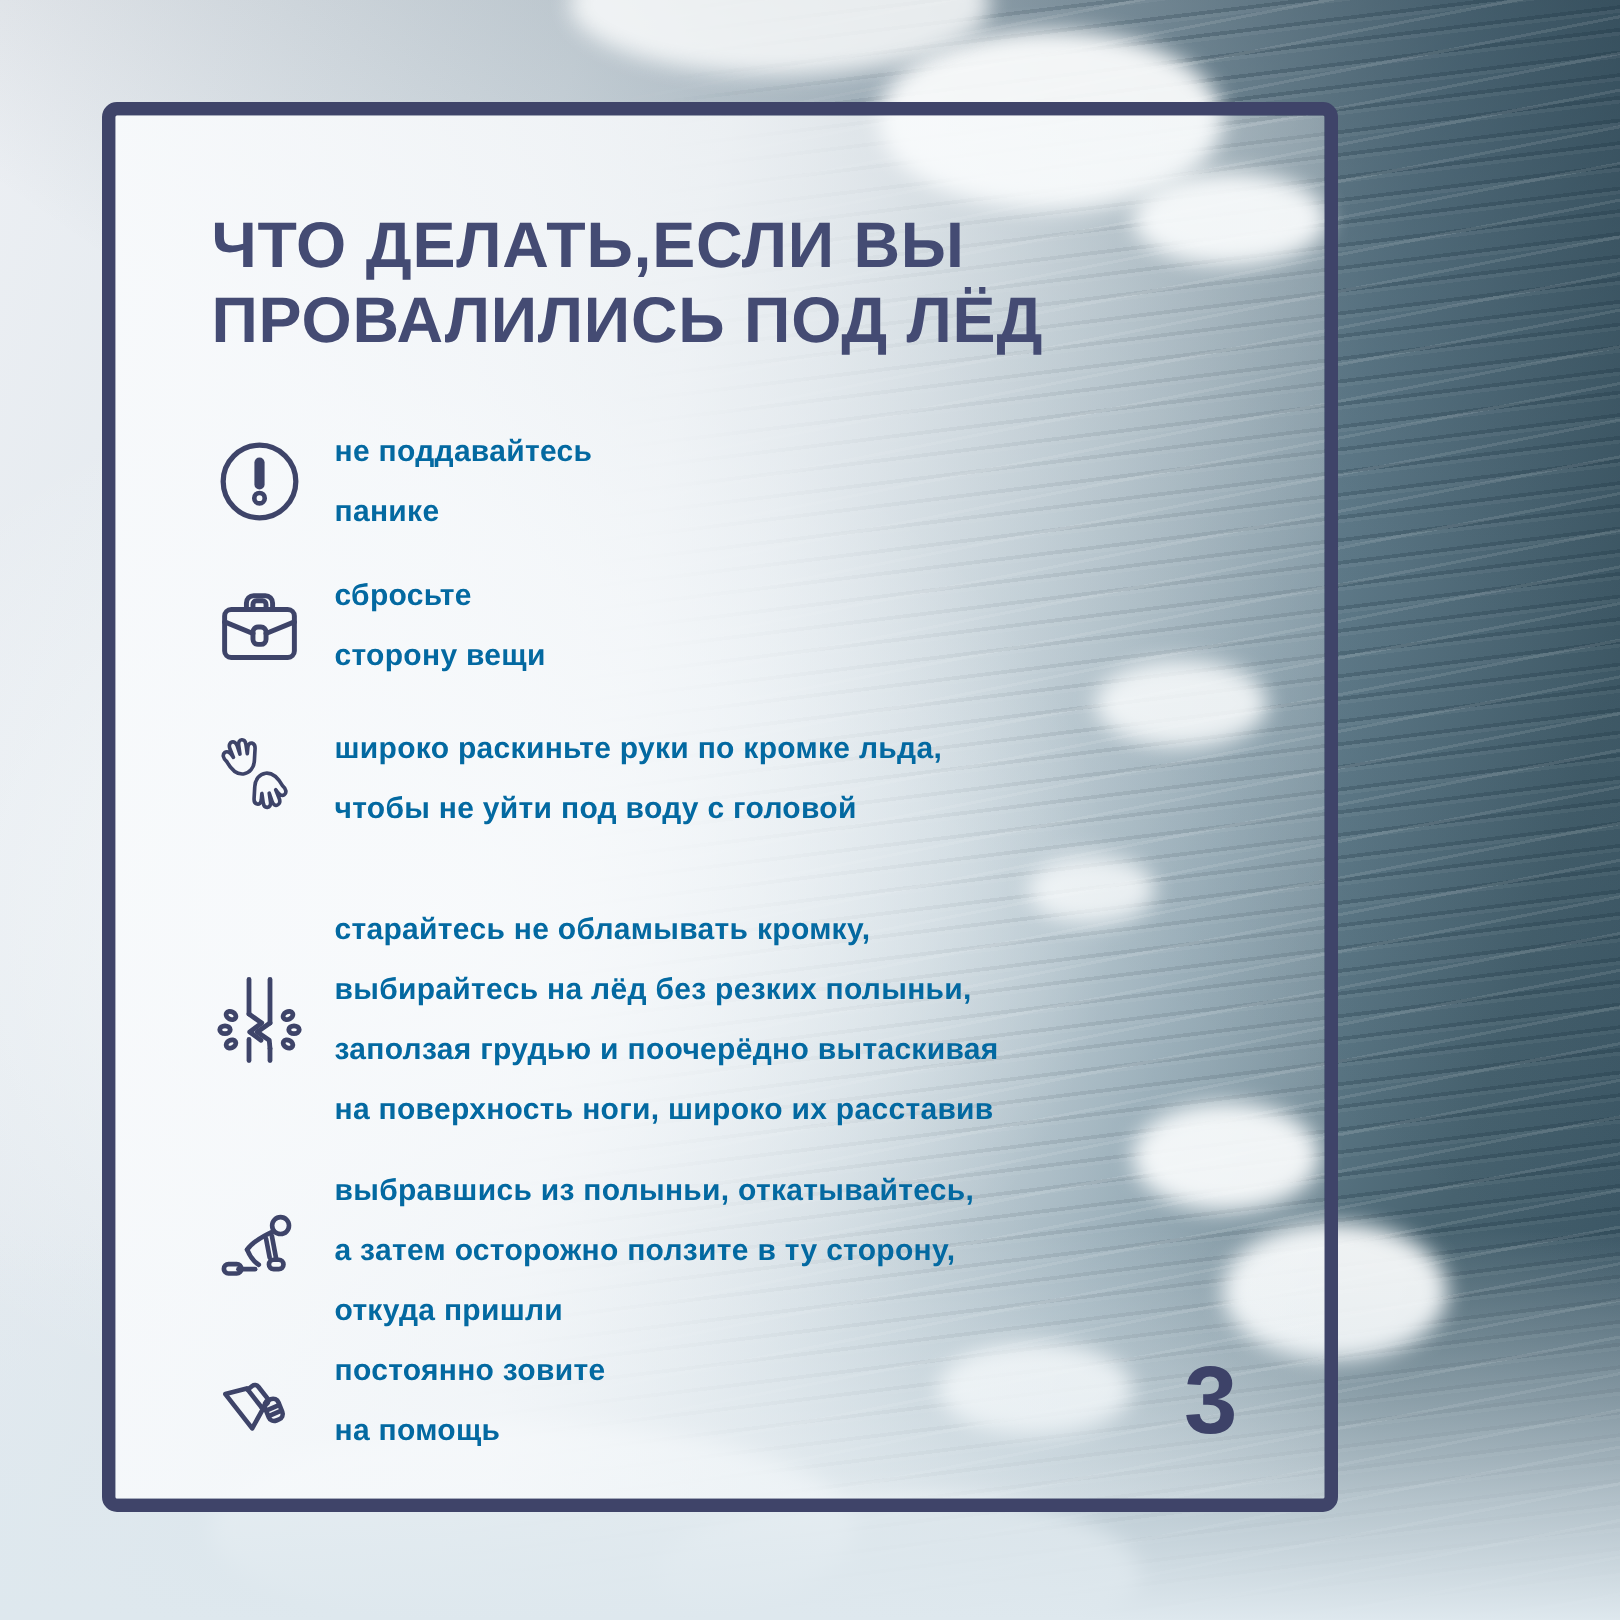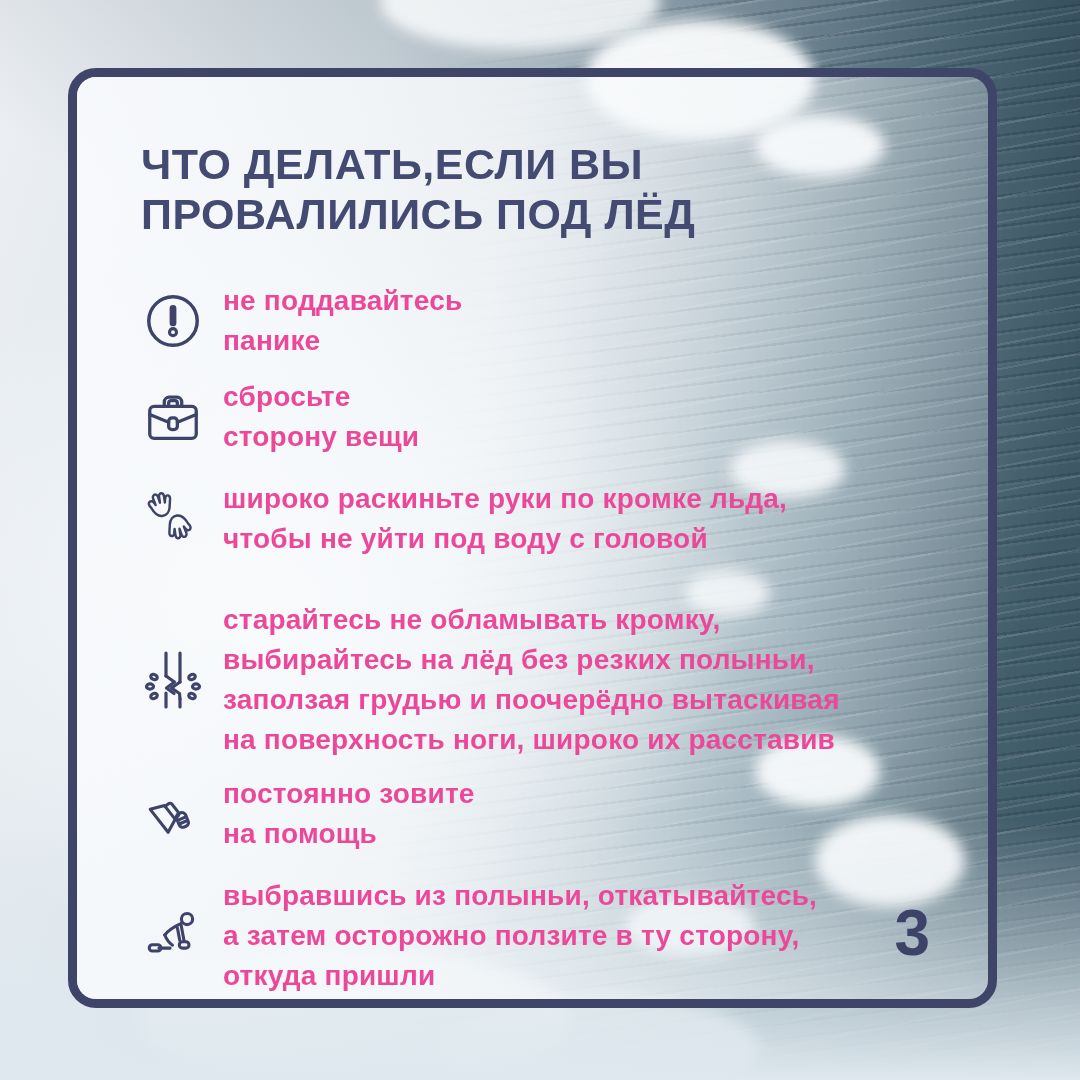--- a/index.html
+++ b/index.html
@@ -22,31 +22,31 @@
   .chunk.c3{left:380px;top:-45px;width:280px;height:95px;opacity:.8;}
   .chunk.c4{left:730px;top:440px;width:115px;height:58px;opacity:.85;}
   .chunk.c5{left:685px;top:570px;width:85px;height:46px;opacity:.8;}
   .chunk.c6{left:755px;top:735px;width:125px;height:72px;}
   .chunk.c7{left:815px;top:815px;width:150px;height:92px;}
   .chunk.c8{left:625px;top:895px;width:130px;height:62px;opacity:.85;}
   .chunk.c9{left:140px;top:950px;width:430px;height:140px;opacity:.75;}
   .chunk.c10{left:440px;top:995px;width:320px;height:110px;opacity:.7;}
 
   
-  .card{position:absolute;left:68px;top:68px;width:929px;height:940px;border:9px solid #3f4469;border-radius:28px;box-sizing:border-box;overflow:hidden;}
+  .card{position:absolute;left:68px;top:68px;width:824px;height:940px;border:9px solid #3f4469;border-radius:10px;box-sizing:border-box;overflow:hidden;}
   .card-overlay{position:absolute;inset:0;background:linear-gradient(100deg,rgba(248,250,252,0.92) 0%,rgba(248,250,252,0.82) 42%,rgba(245,249,251,0.48) 70%,rgba(240,246,249,0.16) 100%);}
   .card-content{position:relative;padding:62px 40px 0 64px;height:100%;box-sizing:border-box;}
 
   .title{font-size:43px;line-height:50px;font-weight:bold;color:#444b73;letter-spacing:.5px;white-space:pre-line;margin:0;}
 
   .items{margin-top:42px;}
   .item{display:flex;align-items:center;gap:18px;}
   .item .icon-box{flex:0 0 64px;width:64px;display:flex;align-items:center;justify-content:center;}
   .item .icon-box svg{display:block;}
-  .item-text{font-size:28px;line-height:40px;font-weight:bold;color:#ec4899;letter-spacing:.2px;white-space:pre-line;}
+  .item-text{font-size:20px;line-height:40px;font-weight:bold;color:#0369a1;letter-spacing:.2px;white-space:pre-line;}
   .m1{margin-bottom:16px;} .m2{margin-bottom:22px;} .m3{margin-bottom:41px;} .m4{margin-bottom:14px;} .m5{margin-bottom:22px;}
 
   .page-number{position:absolute;right:58px;bottom:34px;font-size:64px;font-weight:bold;color:#3d4268;line-height:1;}
 </style>
 </head>
 <body>
 
 <div id="canvas">
 
   <div class="bg-layer bg-base"></div>
@@ -133,53 +133,53 @@
               <ellipse cx="55" cy="38.5" rx="3.5" ry="2.6"></ellipse>
               <ellipse cx="51" cy="48" rx="3.4" ry="2.5" transform="rotate(28 51 48)"></ellipse>
             </svg>
           </span>
           <div class="item-text">старайтесь не обламывать кромку,
 выбирайтесь на лёд без резких полыньи,
 заползая грудью и поочерёдно вытаскивая
 на поверхность ноги, широко их расставив</div>
         </div>
 
-        <div class="item m5">
-          <span class="icon-box">
-            <svg width="62" height="62" viewBox="0 0 64 64" fill="none" stroke="#3e4469" stroke-width="3.2" stroke-linecap="round" stroke-linejoin="round">
-              <g transform="rotate(-38 30 32) translate(6 2)">
-                <path d="M10 13 L10 43 L24 37 L24 19 Z"></path>
-                <path d="M24 20 h4 a3 3 0 0 1 3 3 v10 a3 3 0 0 1 -3 3 h-4"></path>
-                <rect x="24.5" y="34.5" width="10" height="15" rx="4" transform="rotate(16 29.5 42)"></rect>
-                <path d="M26 39.5 l7.5 2"></path>
-                <path d="M25 43.5 l7.5 2"></path>
-              </g>
-            </svg>
-          </span>
-          <div class="item-text">постоянно зовите
-на помощь</div>
-        </div>
-
         <div class="item">
           <span class="icon-box">
             <svg width="62" height="62" viewBox="0 0 64 64" fill="none" stroke="#3e4469" stroke-width="3.2" stroke-linecap="round" stroke-linejoin="round">
               <circle cx="46.5" cy="14.5" r="5.8"></circle>
               <path d="M41.5 18.5 C34 22 27 26 23.5 31"></path>
               <path d="M40.5 21.5 L43.5 37.5"></path>
               <path d="M36.5 23.5 L39 36.5"></path>
               <rect x="38.5" y="38" width="10" height="6.5" rx="3.2"></rect>
               <path d="M23.5 31 C25.5 36 28.5 39.5 31.5 41.5"></path>
               <path d="M29 44.5 L17.5 44.5"></path>
               <rect x="7.5" y="41" width="12" height="6.5" rx="3.2"></rect>
             </svg>
           </span>
           <div class="item-text">выбравшись из полыньи, откатывайтесь,
 а затем осторожно ползите в ту сторону,
 откуда пришли</div>
         </div>
 
+        <div class="item m5">
+          <span class="icon-box">
+            <svg width="62" height="62" viewBox="0 0 64 64" fill="none" stroke="#3e4469" stroke-width="3.2" stroke-linecap="round" stroke-linejoin="round">
+              <g transform="rotate(-38 30 32) translate(6 2)">
+                <path d="M10 13 L10 43 L24 37 L24 19 Z"></path>
+                <path d="M24 20 h4 a3 3 0 0 1 3 3 v10 a3 3 0 0 1 -3 3 h-4"></path>
+                <rect x="24.5" y="34.5" width="10" height="15" rx="4" transform="rotate(16 29.5 42)"></rect>
+                <path d="M26 39.5 l7.5 2"></path>
+                <path d="M25 43.5 l7.5 2"></path>
+              </g>
+            </svg>
+          </span>
+          <div class="item-text">постоянно зовите
+на помощь</div>
+        </div>
+
       </div>
 
       <div class="page-number">3</div>
     </div>
   </div>
 
 </div>
 
 </body></html>

